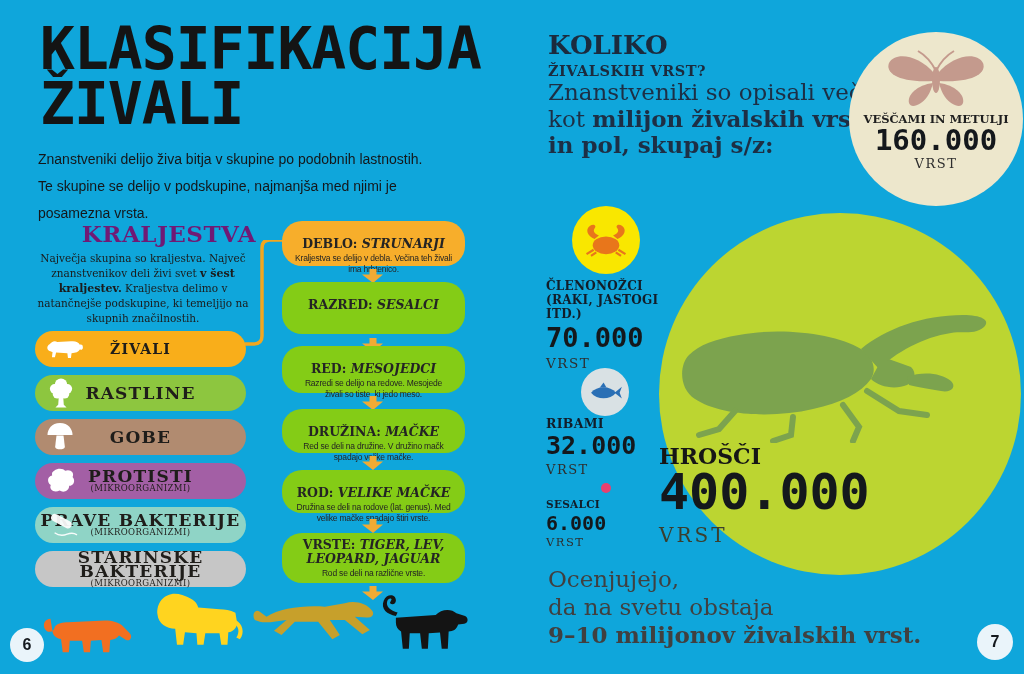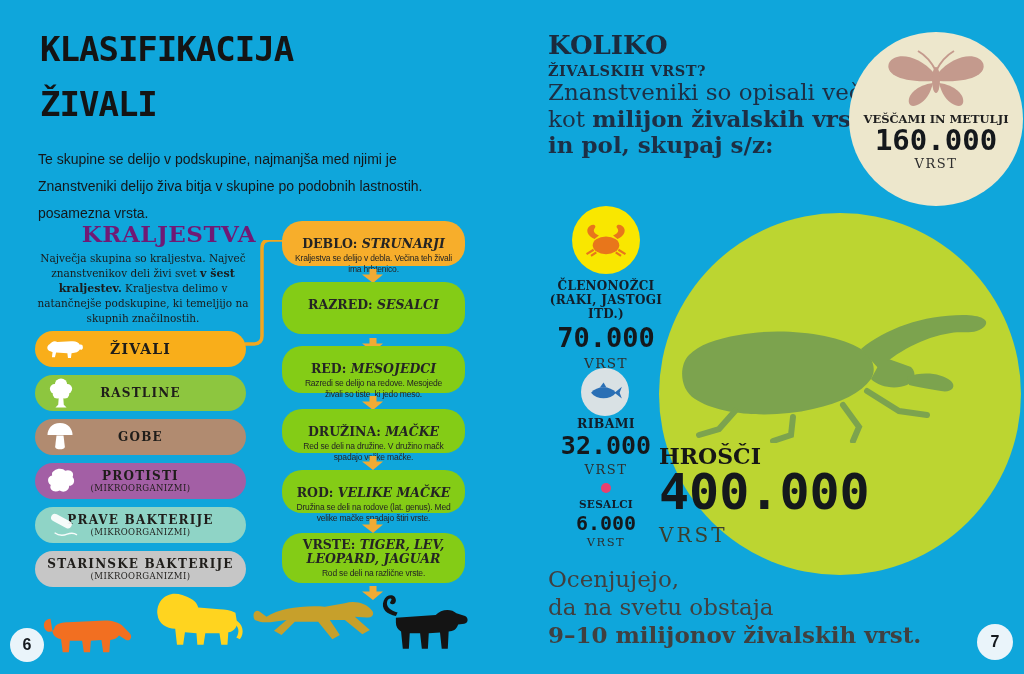--- a/index.html
+++ b/index.html
@@ -4,30 +4,30 @@
 <style>
   html,body{margin:0;padding:0;}
   .spread{position:relative;width:1024px;height:674px;background:#0FA6DB;overflow:hidden;
           font-family:"Liberation Sans",sans-serif;}
   .abs{position:absolute;}
   .slab{font-family:"DejaVu Serif",serif;}
   .mono{font-family:"DejaVu Sans Mono",monospace;}
 
   
   .title{left:40px;top:22px;font-family:"DejaVu Sans Mono",monospace;font-weight:bold;
-         font-size:34px;line-height:55px;color:#141414;letter-spacing:-1px;white-space:nowrap;}
+         font-size:58px;line-height:55px;color:#141414;letter-spacing:-1px;white-space:nowrap;}
   .intro{left:38px;top:146px;width:440px;font-size:14px;line-height:27px;color:#14171a;letter-spacing:0px;}
   .king-h{left:28px;top:220px;width:228px;text-align:right;font-weight:bold;font-size:23px;
           letter-spacing:0.5px;color:#701a75;}
   .king-d{left:36px;top:251px;width:214px;text-align:center;font-size:10.5px;line-height:15px;color:#1b1b1b;}
   .king-d b{font-size:11px;}
 
   .pill{left:35px;width:211px;height:36px;border-radius:18px;display:flex;flex-direction:column;
         justify-content:center;text-align:center;color:#1f1d1a;}
-  .pill .lab{font-weight:bold;font-size:12px;letter-spacing:1.2px;line-height:14px;}
+  .pill .lab{font-weight:bold;font-size:17px;letter-spacing:1.2px;line-height:14px;}
   .pill .sub{font-size:8.5px;letter-spacing:0.4px;line-height:10px;font-family:"DejaVu Serif",serif;}
   .pill svg.picon{position:absolute;left:11px;top:50%;transform:translateY(-50%);}
 
   .connector{left:245px;top:240px;}
 
   .tx-box{left:282px;width:183px;background:#84cc16;border-radius:20px;text-align:center;color:#242424;}
   .tx-box.first{background:#F7AE2B;}
   .tx-box .t{font-family:"DejaVu Serif",serif;font-weight:bold;font-size:12.5px;line-height:14px;
              padding:16px 10px 0;}
   .tx-box .b{font-size:8.5px;line-height:10.5px;padding:2px 13px 0;letter-spacing:-0.2px;}
@@ -36,43 +36,43 @@
   .pagenum{background:#EAF4FA;border-radius:50%;display:flex;align-items:center;justify-content:center;
            font-weight:bold;font-size:16px;color:#15191E;}
 
   
   .r-h1{left:548px;top:30px;font-weight:bold;font-size:26px;color:#1B2B3E;}
   .r-h2{left:548px;top:62px;font-weight:bold;font-size:14.5px;letter-spacing:0.5px;color:#1B2B3E;}
   .r-intro{left:548px;top:79px;font-size:23px;line-height:25.5px;color:#1D2F45;}
   .r-footer{left:548px;top:566px;font-size:23px;line-height:27.5px;color:#404040;}
 
   .circle{border-radius:50%;}
-  .stat{position:absolute;text-align:center;color:#121D29;}
+  .stat{position:absolute;text-align:left;color:#121D29;}
   .stat .nm{font-family:"DejaVu Serif",serif;font-weight:bold;line-height:14px;letter-spacing:0.3px;}
   .stat .val{font-family:"DejaVu Sans Mono",monospace;font-weight:bold;color:#14181C;}
   .stat .un{font-family:"DejaVu Serif",serif;letter-spacing:1.5px;color:#2e2e2e;}
 
   .bfly-circle{left:849px;top:32px;width:174px;height:174px;background:#EDE7CC;text-align:center;color:#1f1f1f;}
   .green-circle{left:659px;top:213px;width:362px;height:362px;background:#BCD531;}
 </style>
 </head>
 <body>
 
 <div class="spread">
 
   <div>
 
     <div class="abs title">
       <div>KLASIFIKACIJA</div>
       <div>ŽIVALI</div>
     </div>
 
     <div class="abs intro">
+      <div>Znanstveniki delijo živa bitja v skupine po podobnih lastnostih.</div>
       <div>Te skupine se delijo v podskupine, najmanjša med njimi je</div>
-      <div>Znanstveniki delijo živa bitja v skupine po podobnih lastnostih.</div>
       <div>posamezna vrsta.</div>
     </div>
 
     <div class="abs king-h slab">KRALJESTVA</div>
 
     <div class="abs king-d slab"><span>Največja skupina so kraljestva. Največ znanstvenikov deli živi svet </span><b>v šest kraljestev.</b><span> Kraljestva delimo v natančnejše podskupine, ki temeljijo na skupnih značilnostih.</span></div>
 
     <div class="abs pill slab" style="top: 331px; background-color: rgb(249, 174, 26);">
       <svg class="picon" width="38" height="26" viewBox="0 0 64 40">
         <path fill="#fff" d="M6,12 C2,14 1,19 4,22 C6,24 9,24 11,25 L10,34 L15,34 L17,26 L36,27 L37,35 L42,35 L43,27 C50,27 55,25 57,21 C60,22 63,20 62,16 C62,13 59,12 57,13 C55,8 49,6 42,7 L19,8 C14,5 9,8 6,12 Z"></path>

